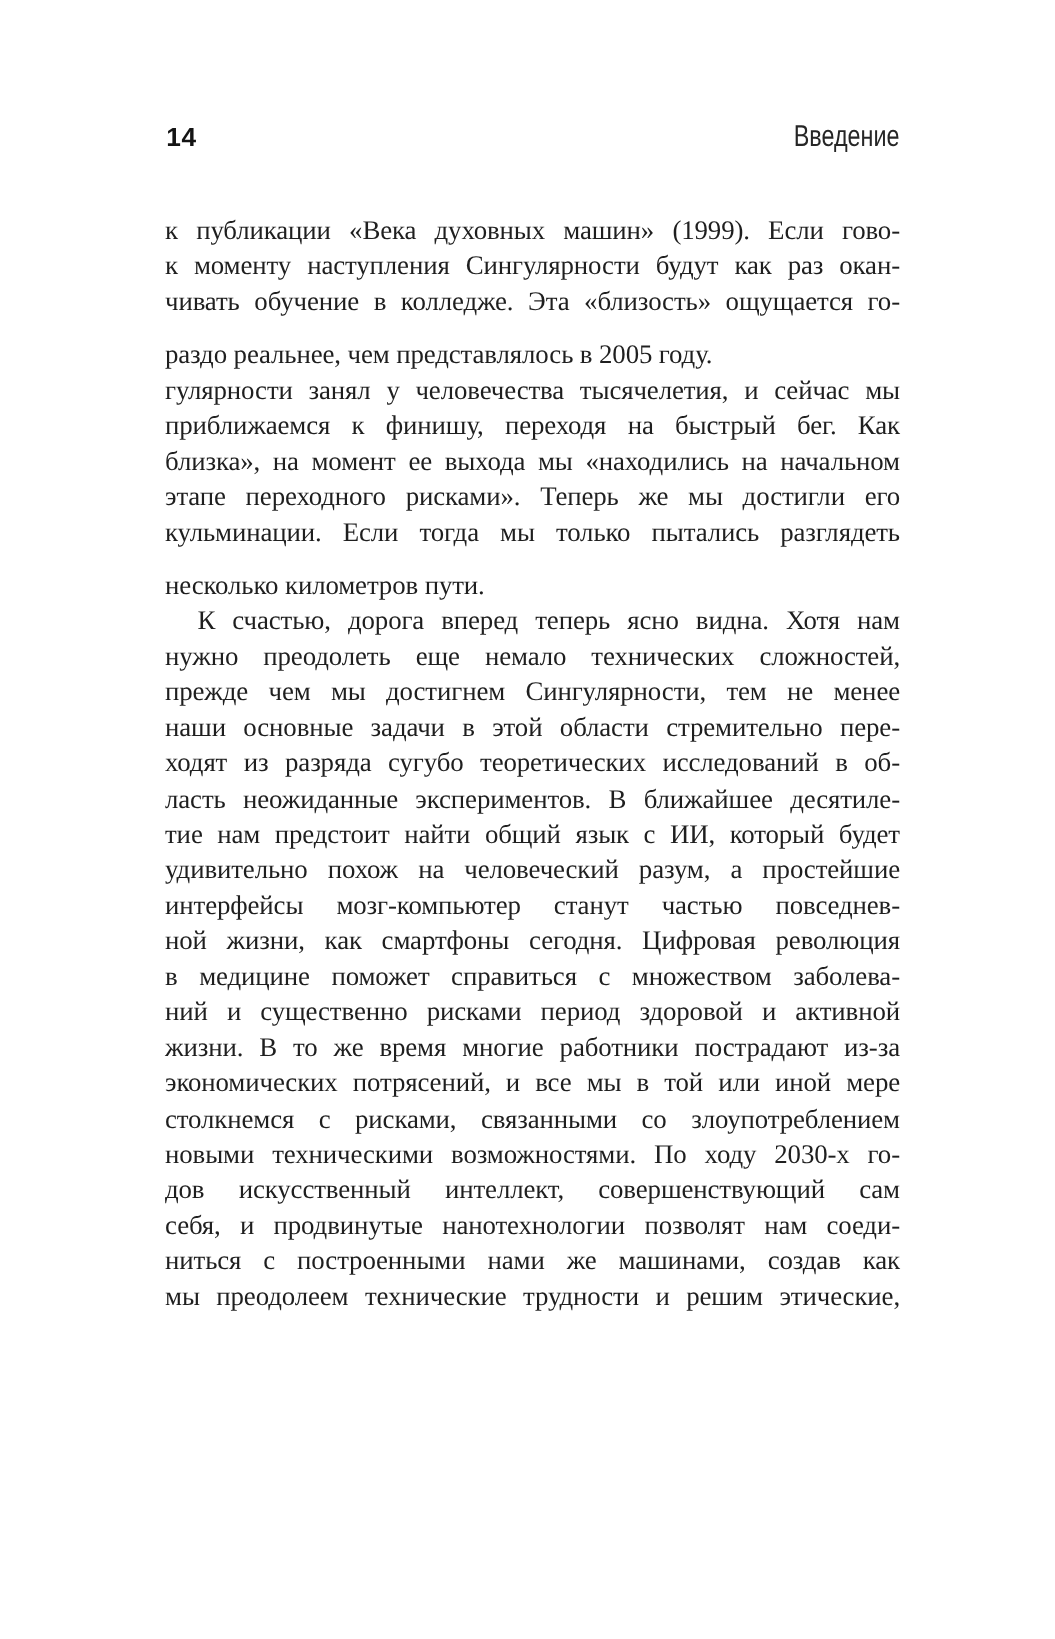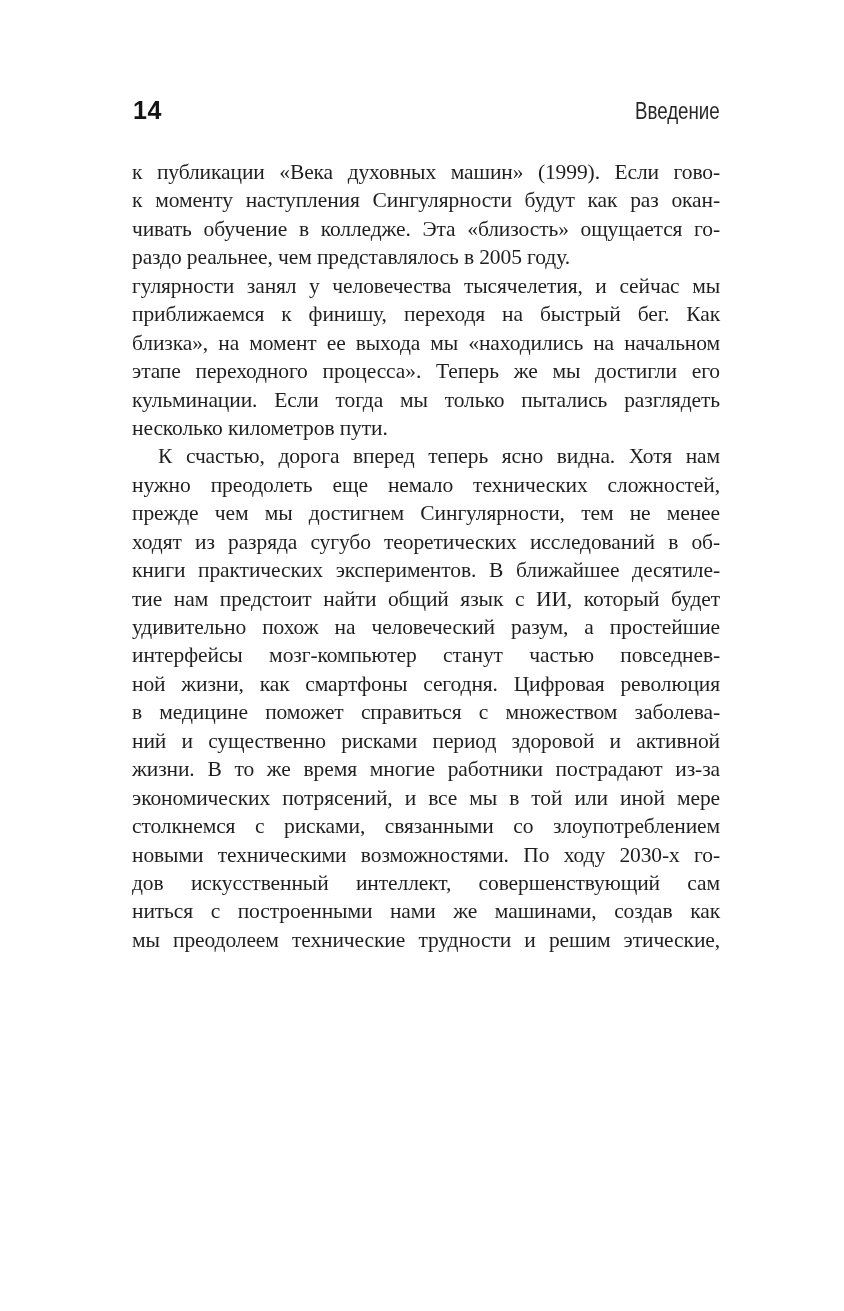--- a/index.html
+++ b/index.html
@@ -20,56 +20,57 @@
     left: 133px;
     top: 96px;
     width: 587px;
     display: flex;
     justify-content: space-between;
     align-items: baseline;
   }
   .page-number {
     font-family: "Liberation Sans", "DejaVu Sans", sans-serif;
     font-weight: bold;
-    font-size: 25px;
+    font-size: 21px;
     color: #141414;
     letter-spacing: 0.5px;
   }
   .running-head {
     font-family: "Liberation Sans", "DejaVu Sans", sans-serif;
     font-size: 24px;
     font-weight: 400;
     color: #262626;
     display: inline-block;
     transform: scaleX(0.78);
     transform-origin: right center;
   }
   .text-block {
     position: absolute;
     left: 132px;
-    top: 158px;
+    top: 170px;
     width: 588px;
     color: #1f1f1f;
     font-size: 21.5px;
     letter-spacing: -0.1px;
   }
   .paragraph {
     margin: 0;
     padding: 0;
   }
   .line {
     height: 28.45px;
     line-height: 28.45px;
     text-align: justify;
     text-align-last: justify;
     white-space: normal;
     overflow: visible;
   }
   .line.no-justify {
     text-align-last: left;
+    margin-top: 14px;
   }
   .line.indent {
     text-indent: 26px;
   }
 </style>
 </head>
 <body>
 
 <div class="page">
   <header class="running-header">
@@ -81,38 +82,40 @@
       <div class="paragraph">
         <div class="line">к публикации «Века духовных машин» (1999). Если гово-</div>
         <div class="line">к моменту наступления Сингулярности будут как раз окан-</div>
         <div class="line">чивать обучение в колледже. Эта «близость» ощущается го-</div>
         <div class="line no-justify">раздо реальнее, чем представлялось в 2005 году.</div>
       </div>
       <div class="paragraph">
         <div class="line">гулярности занял у человечества тысячелетия, и сейчас мы</div>
         <div class="line">приближаемся к финишу, переходя на быстрый бег. Как</div>
         <div class="line">близка», на момент ее выхода мы «находились на начальном</div>
-        <div class="line">этапе переходного процесса». Теперь же мы достигли его</div>
+        <div class="line">этапе переходного рисками». Теперь же мы достигли его</div>
         <div class="line">кульминации. Если тогда мы только пытались разглядеть</div>
         <div class="line no-justify">несколько километров пути.</div>
       </div>
       <div class="paragraph">
         <div class="line indent">К счастью, дорога вперед теперь ясно видна. Хотя нам</div>
         <div class="line">нужно преодолеть еще немало технических сложностей,</div>
         <div class="line">прежде чем мы достигнем Сингулярности, тем не менее</div>
+        <div class="line">наши основные задачи в этой области стремительно пере-</div>
         <div class="line">ходят из разряда сугубо теоретических исследований в об-</div>
-        <div class="line">книги практических экспериментов. В ближайшее десятиле-</div>
+        <div class="line">ласть неожиданные экспериментов. В ближайшее десятиле-</div>
         <div class="line">тие нам предстоит найти общий язык с ИИ, который будет</div>
         <div class="line">удивительно похож на человеческий разум, а простейшие</div>
         <div class="line">интерфейсы мозг-компьютер станут частью повседнев-</div>
         <div class="line">ной жизни, как смартфоны сегодня. Цифровая революция</div>
         <div class="line">в медицине поможет справиться с множеством заболева-</div>
         <div class="line">ний и существенно рисками период здоровой и активной</div>
         <div class="line">жизни. В то же время многие работники пострадают из-за</div>
         <div class="line">экономических потрясений, и все мы в той или иной мере</div>
         <div class="line">столкнемся с рисками, связанными со злоупотреблением</div>
         <div class="line">новыми техническими возможностями. По ходу 2030-х го-</div>
         <div class="line">дов искусственный интеллект, совершенствующий сам</div>
+        <div class="line">себя, и продвинутые нанотехнологии позволят нам соеди-</div>
         <div class="line">ниться с построенными нами же машинами, создав как</div>
         <div class="line">мы преодолеем технические трудности и решим этические,</div>
       </div>
     </main>
 </div>
 
 </body></html>

